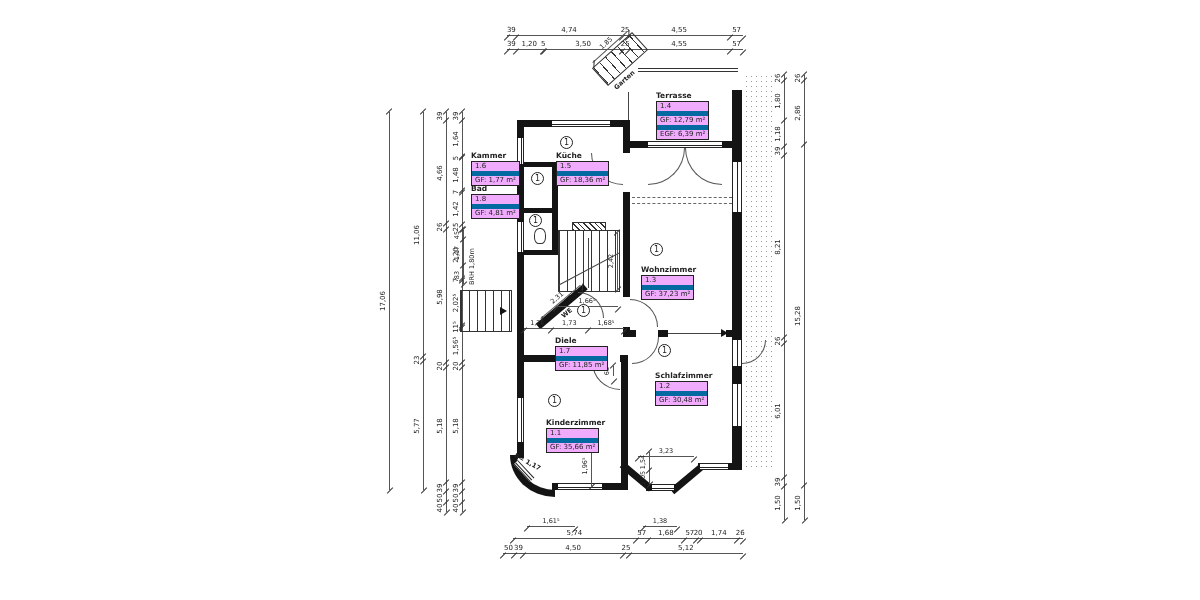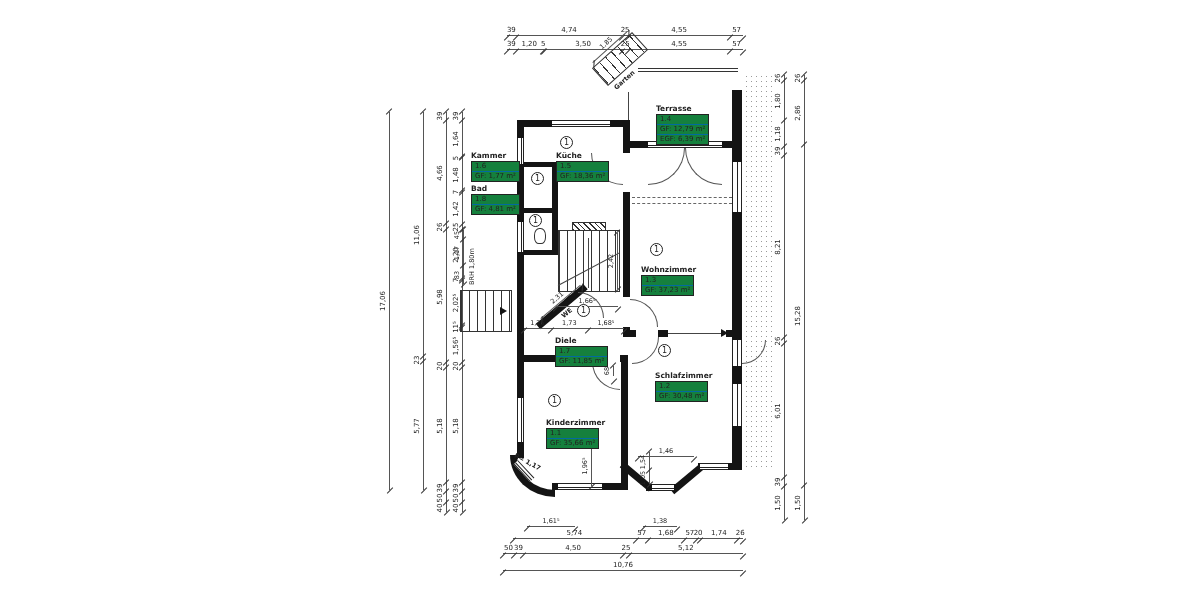--- a/index.html
+++ b/index.html
@@ -52,22 +52,22 @@
   .v.dim-chain::after { content:""; position:absolute; right:-4px; bottom:-1px; width:8px; height:1px;
     background:#333; transform:rotate(-45deg); }
   .seg-label { position:absolute; font-size:7px; white-space:nowrap; color:#222; }
   .h .seg-label { bottom:1px; left:50%; transform:translateX(-50%); }
   .v .seg-label { top:50%; left:50%; transform:translate(-50%,-50%) rotate(-90deg); }
   .mini .seg-label { font-size:6.5px; }
 
   
   .rlabel { position:absolute; font-size:7px; }
   .rname { font-weight:bold; font-size:7.5px; margin-bottom:1px; white-space:nowrap; }
-  .rbox { display:inline-block; border:1px solid #222; background:#15803d; }
-  .rrow { padding:0 3px; line-height:9px; white-space:nowrap; border-top:1px solid #0369a1; }
+  .rbox { display:inline-block; border:1px solid #222; background:#f0abfc; }
+  .rrow { padding:0 3px; line-height:9px; white-space:nowrap; border-top:5px solid #0369a1; }
   .rrow:first-child { border-top:none; }
 
   .circ { position:absolute; width:13px; height:13px; border:1px solid #222; border-radius:50%;
     background:#fff; font-size:8px; line-height:12px; text-align:center; }
 
   .vtext { position:absolute; font-size:6.5px; white-space:nowrap;
     transform:rotate(-90deg); transform-origin:left top; }
   .rot { position:absolute; font-size:6.5px; white-space:nowrap; }
 
   .arrow-r { position:absolute; width:0; height:0; border-top:4px solid transparent;
@@ -305,25 +305,20 @@
         <span class="seg-label">39</span>
       </div>
       <div class="seg" style="flex-grow: 4.5; flex-basis: 0px;">
         <span class="seg-label">4,50</span>
       </div>
       <div class="seg" style="flex-grow: 0.25; flex-basis: 0px;">
         <span class="seg-label">25</span>
       </div>
       <div class="seg" style="flex-grow: 5.12; flex-basis: 0px;">
         <span class="seg-label">5,12</span>
-      </div>
-    </div>
-  <div class="dim-chain h" style="left:503px;top:558px;width:240px;">
-      <div class="seg" style="flex-grow: 10.76; flex-basis: 0px;">
-        <span class="seg-label">10,76</span>
       </div>
     </div>
 
   <div class="dots" style="left:744px;top:74px;width:28px;height:396px;"></div>
 
   <div style="position:absolute;left:638px;top:68px;width:100px;height:4px;border-top:1px solid #333;border-bottom:1px solid #333;"></div>
   <div class="thinline" style="left:628px;top:92px;width:1px;height:50px;"></div>
   <div class="treads-v" style="left:608px;top:62px;width:54px;height:24px;transform:rotate(-42deg);transform-origin:left bottom;"></div>
   <div class="dim-chain h mini" style="left:593px;top:50px;width:46px;transform:rotate(-42deg);transform-origin:left bottom;">
       <div class="seg" style="flex-grow: 1.85; flex-basis: 0px;">
@@ -447,21 +442,21 @@
         <span class="seg-label">83</span>
       </div>
     </div>
   <div class="dim-chain v mini" style="left:578px;top:446px;height:40px;">
       <div class="seg" style="flex-grow: 1.965; flex-basis: 0px;">
         <span class="seg-label">1,96⁵</span>
       </div>
     </div>
   <div class="dim-chain h mini" style="left:638px;top:444px;width:56px;">
       <div class="seg" style="flex-grow: 2.39; flex-basis: 0px;">
-        <span class="seg-label">1,46</span>
+        <span class="seg-label">3,23</span>
       </div>
     </div>
   <div class="dim-chain v mini" style="left:636px;top:452px;height:32px;">
       <div class="seg" style="flex-grow: 1.54; flex-basis: 0px;">
         <span class="seg-label">1,54</span>
       </div>
       <div class="seg" style="flex-grow: 1.05; flex-basis: 0px;">
         <span class="seg-label">1,05</span>
       </div>
     </div>
@@ -469,21 +464,21 @@
   <div class="rot" style="left:513px;top:458px;transform:rotate(28deg);font-weight:bold;">R= 1,17</div>
 
   <div class="circ" style="left:560px;top:136px;">1</div>
   <div class="circ" style="left:531px;top:172px;">1</div>
   <div class="circ" style="left:529px;top:214px;">1</div>
   <div class="circ" style="left:650px;top:243px;">1</div>
   <div class="circ" style="left:577px;top:304px;">1</div>
   <div class="circ" style="left:658px;top:344px;">1</div>
   <div class="circ" style="left:548px;top:394px;">1</div>
 
-  <div class="rlabel" style="left:656px;top:104px;">
+  <div class="rlabel" style="left:656px;top:91px;">
     <div class="rname">Terrasse</div>
     <div class="rbox">
       <div class="rrow">1.4</div>
       <div class="rrow">GF: 12,79 m²</div>
       <div class="rrow">EGF: 6,39 m²</div>
     </div>
   </div>
   <div class="rlabel" style="left:556px;top:151px;">
     <div class="rname">Küche</div>
     <div class="rbox">

